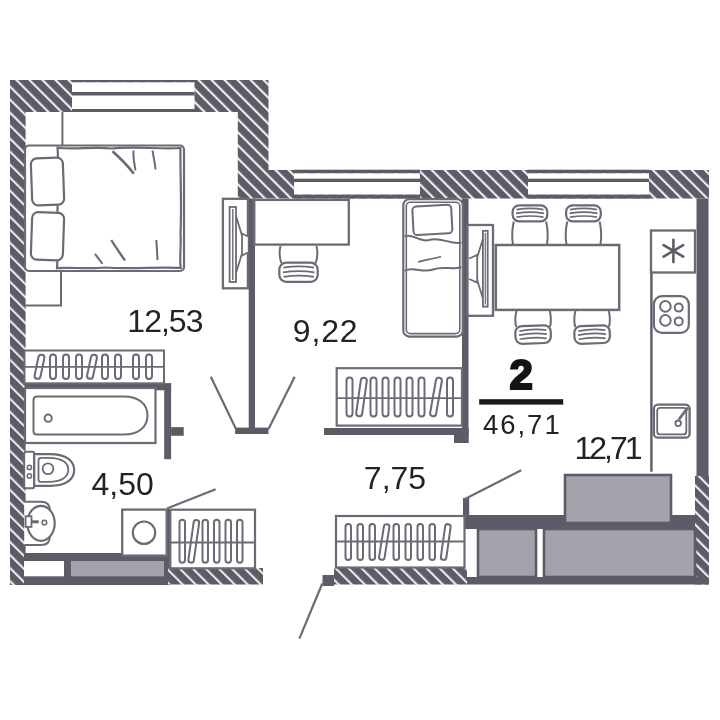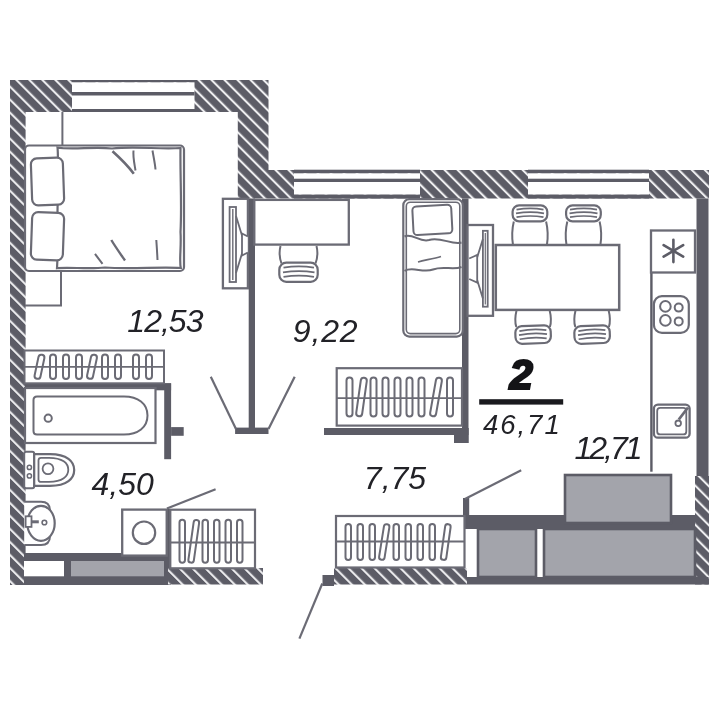--- a/index.html
+++ b/index.html
@@ -1,16 +1,16 @@
 <!DOCTYPE html>
 <html><head>
 <meta charset="utf-8">
 <style>
   html,body{margin:0;padding:0;background:#ffffff;}
-  #plan{width:720px;height:720px;position:relative;font-family:"Liberation Sans",sans-serif;font-style:italic;}
+  #plan{width:720px;height:720px;position:relative;font-family:"Liberation Sans",sans-serif;}
 </style>
 </head>
 <body>
 <div id="plan">
 <svg width="720" height="720" viewBox="0 0 720 720">
 <defs>
 <pattern id="hz" width="9.2" height="9.2" patternUnits="userSpaceOnUse" patternTransform="rotate(-45)">
   <rect width="9.2" height="9.2" fill="#5C5C66"></rect>
   <rect x="0" y="0" width="2.1" height="9.2" fill="#EDEDEF"></rect>
 </pattern>

